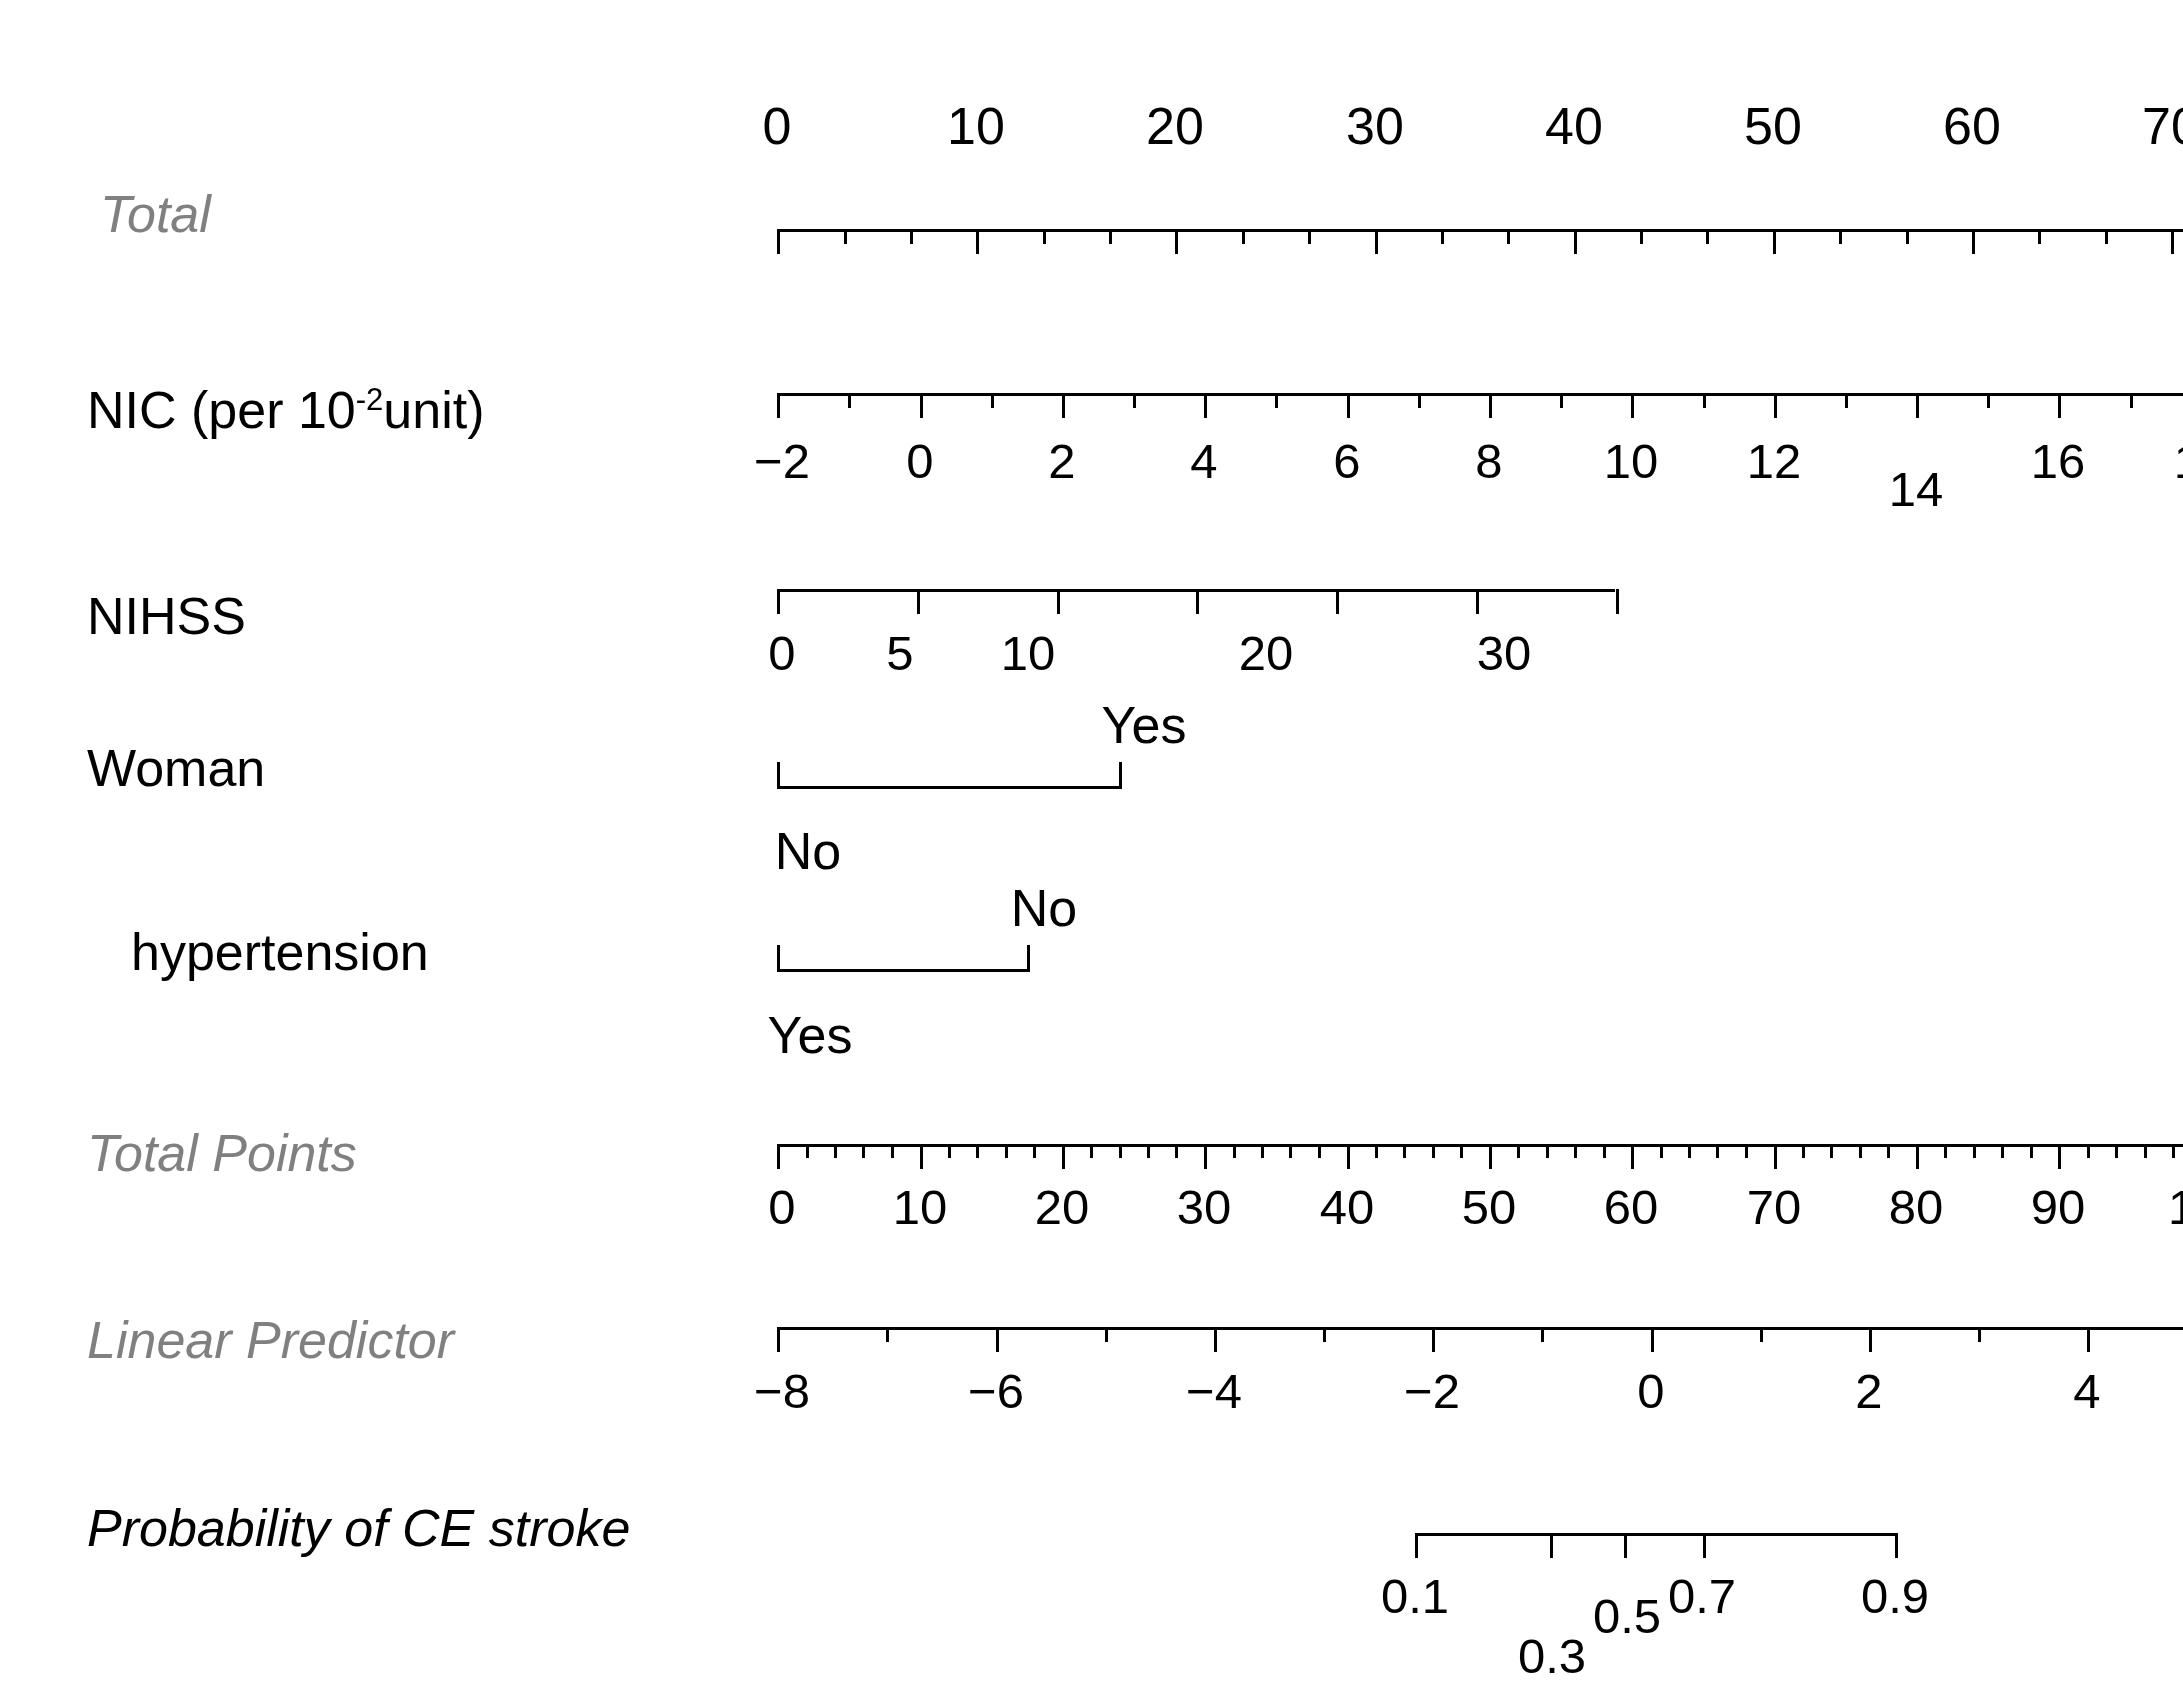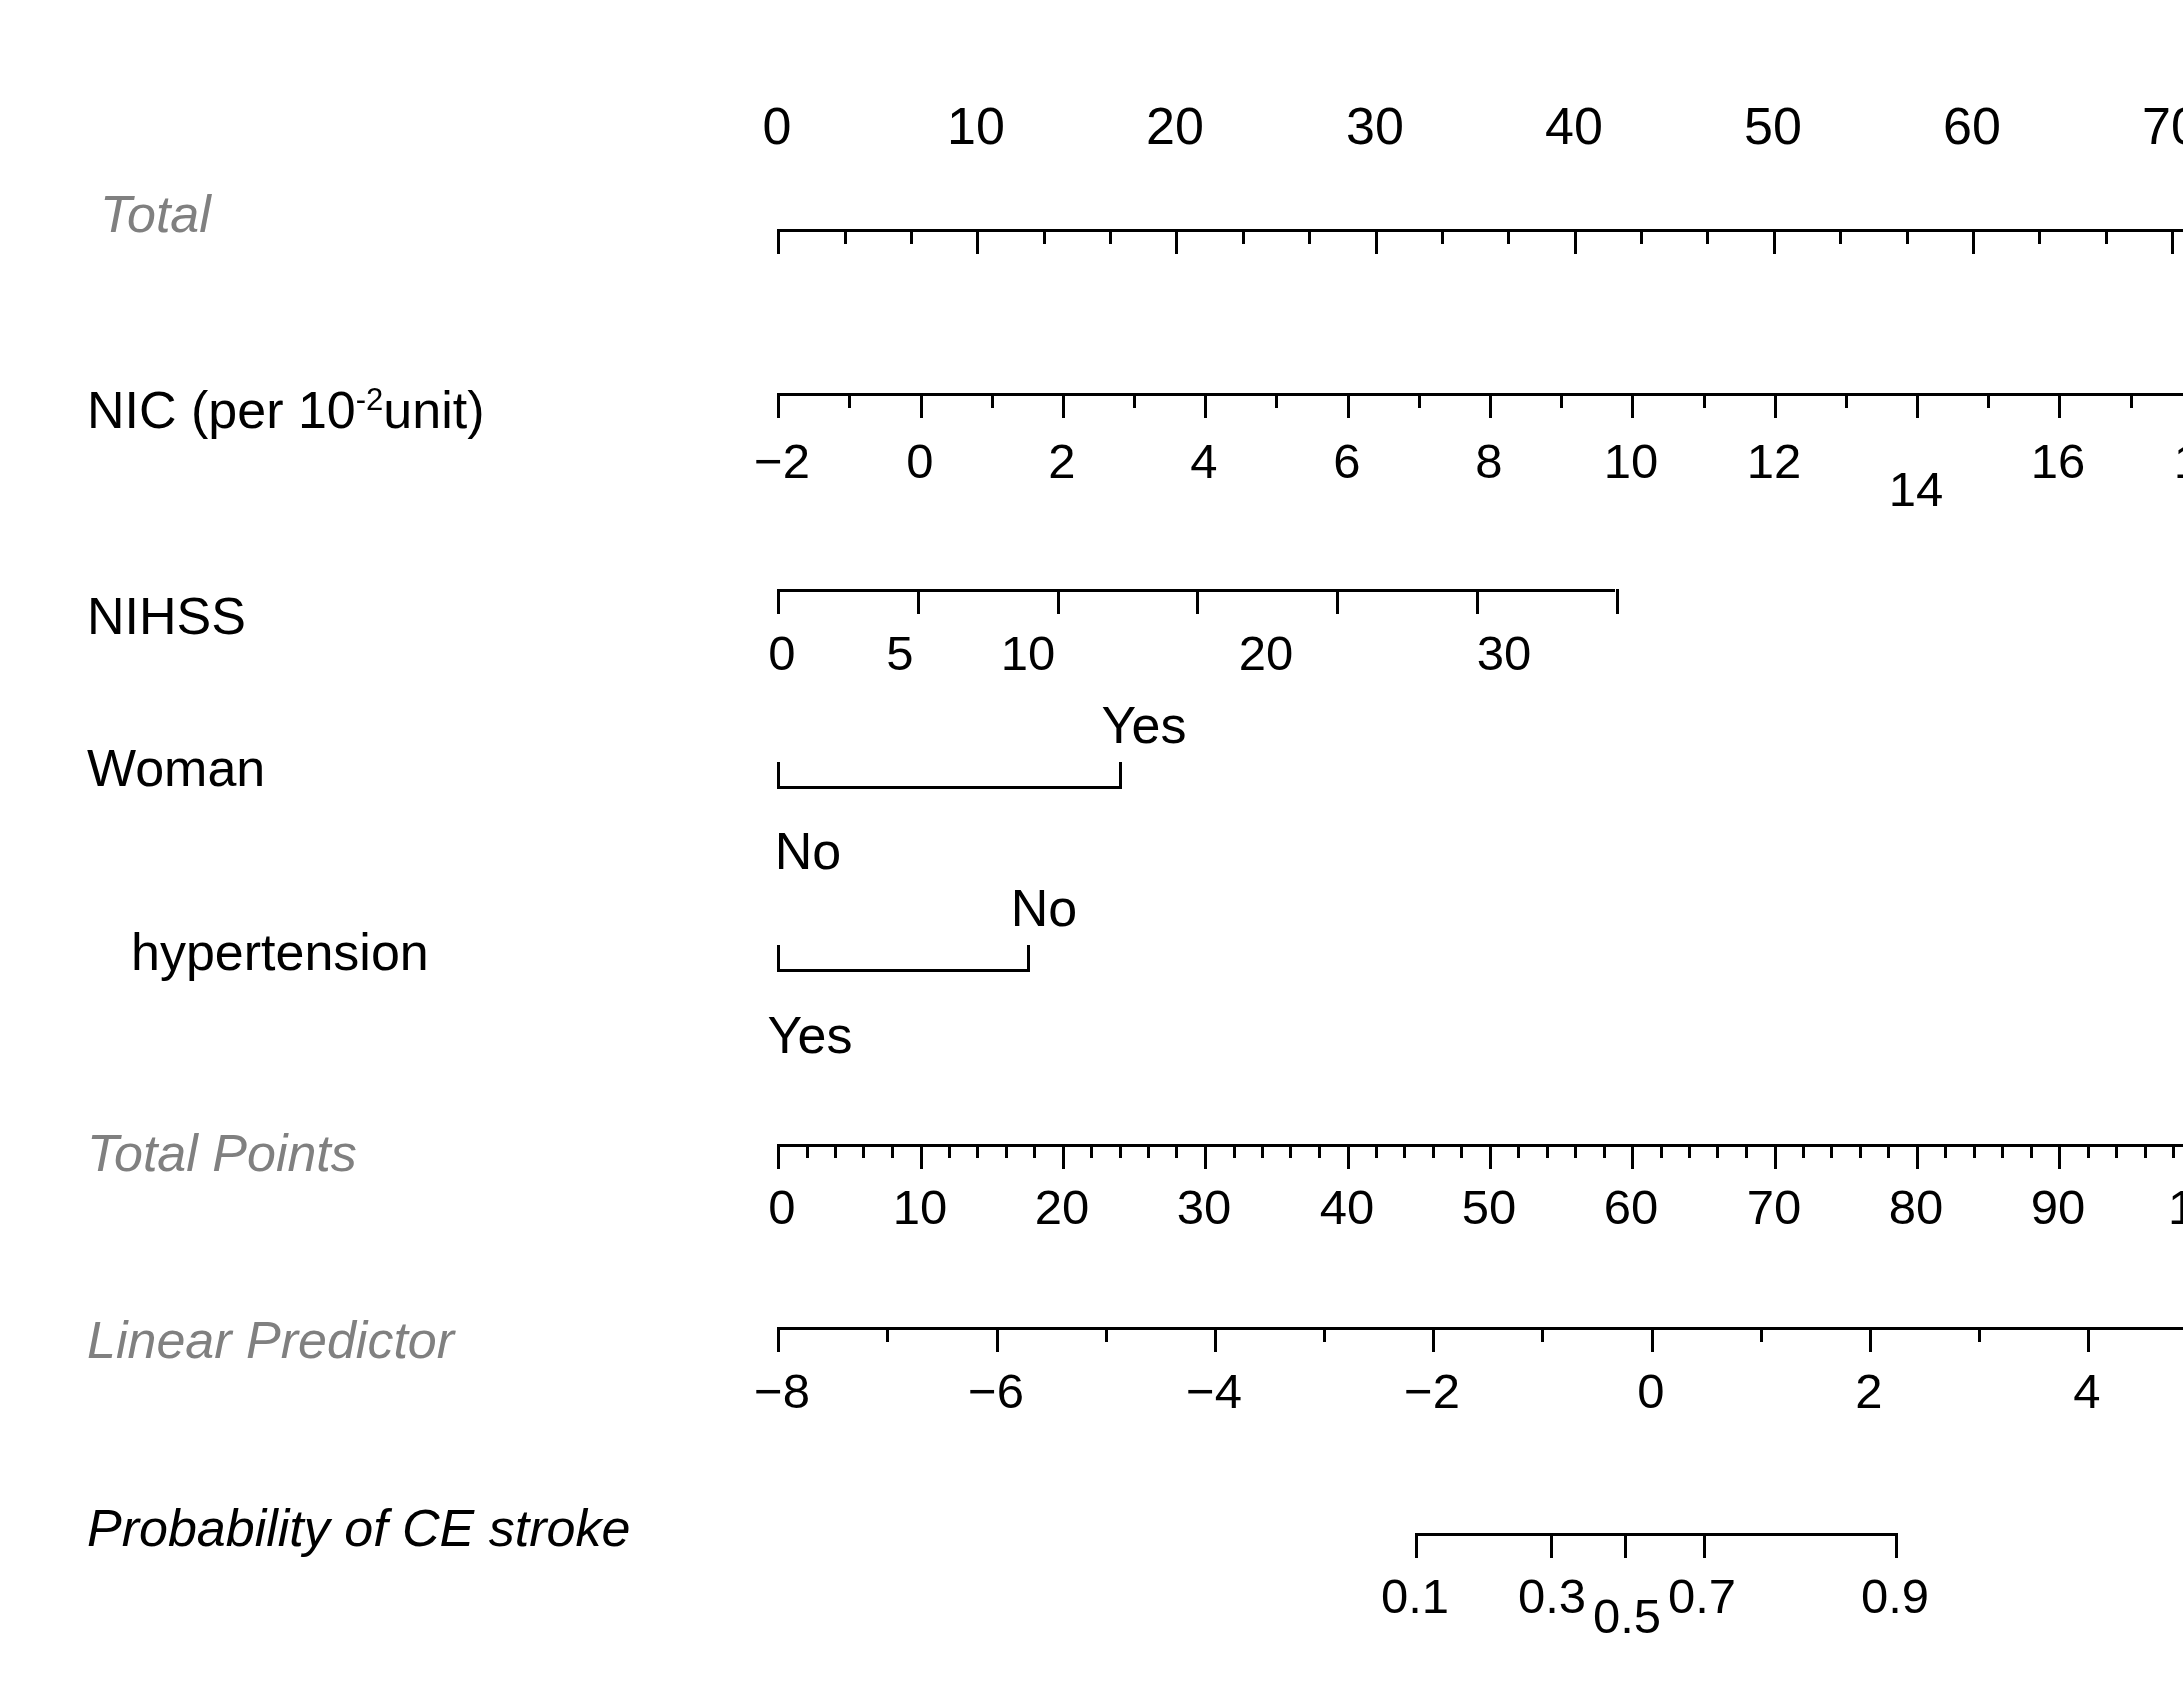--- a/index.html
+++ b/index.html
@@ -275,19 +275,19 @@
 
   <div class="row-label italic-black" style="left:87px; top:1502px;">Probability of  CE stroke</div>
 
   <div class="axis" style="left:1415px; top:1533px; width:480px;"></div>
   <div class="tick" style="left:1415px; top:1533px; height:24.5px;"></div>
   <div class="tick" style="left:1550px; top:1533px; height:24.5px;"></div>
   <div class="tick" style="left:1624px; top:1533px; height:24.5px;"></div>
   <div class="tick" style="left:1703px; top:1533px; height:24.5px;"></div>
   <div class="tick" style="left:1895px; top:1533px; height:24.5px;"></div>
   <div class="ticklabel" style="left:1415px; top:1572px;">0.1</div>
-  <div class="ticklabel" style="left:1552px; top:1572px;text-align:right;">0.3</div>
+  <div class="ticklabel" style="left:1552px; top:1632px;text-align:right;">0.3</div>
   <div class="ticklabel" style="left:1627px; top:1572px;margin-top:20px;">0.5</div>
   <div class="ticklabel" style="left:1702px; top:1572px;">0.7</div>
   <div class="ticklabel" style="left:1895px; top:1572px;">0.9</div>
 
 </div>
 
 
 </body></html>

